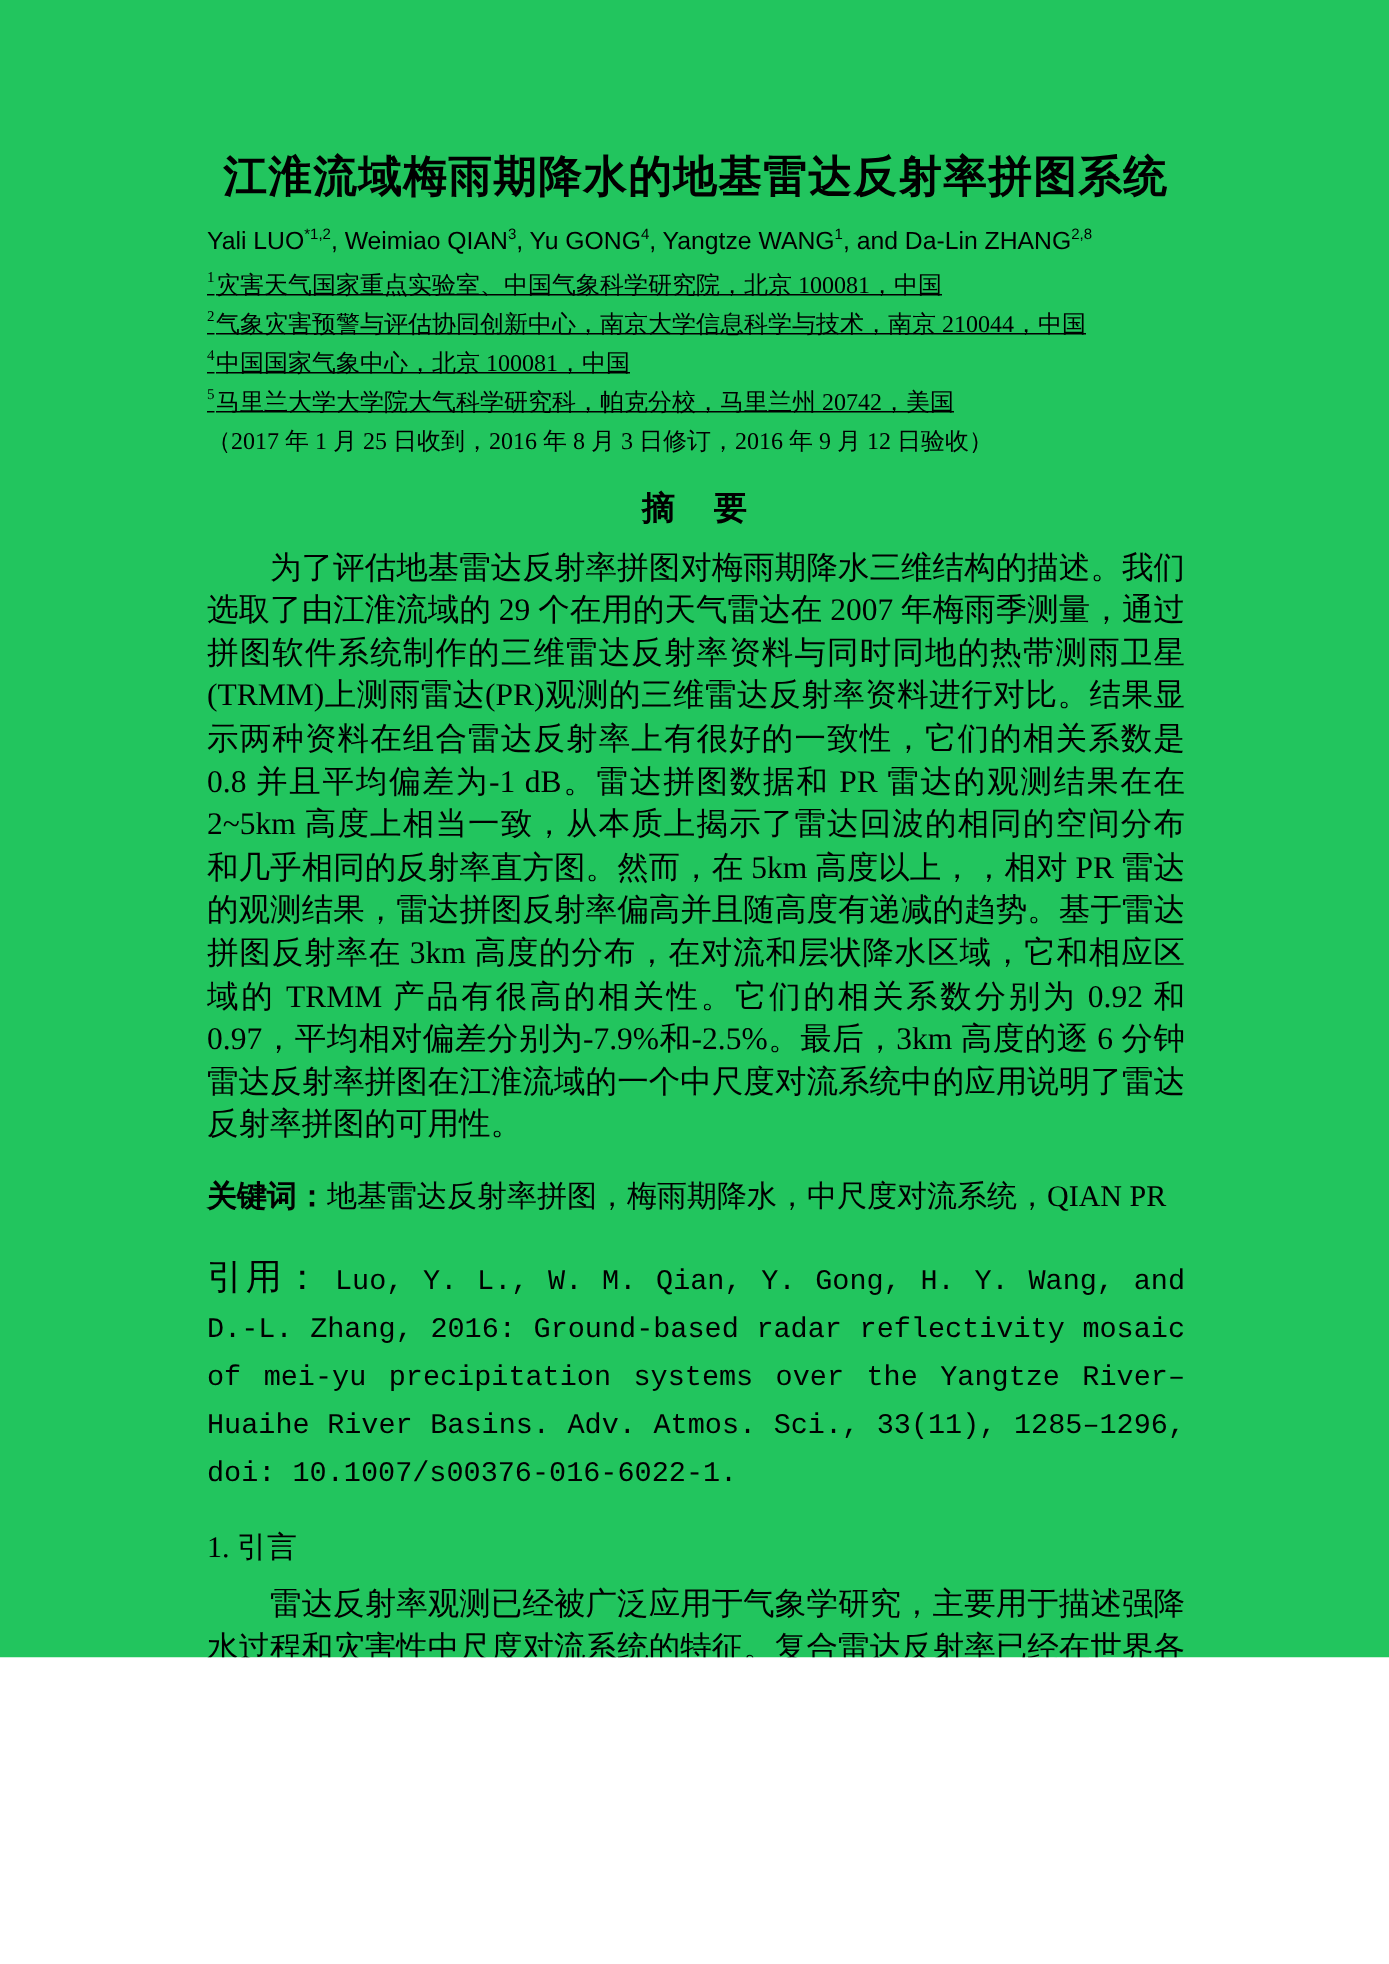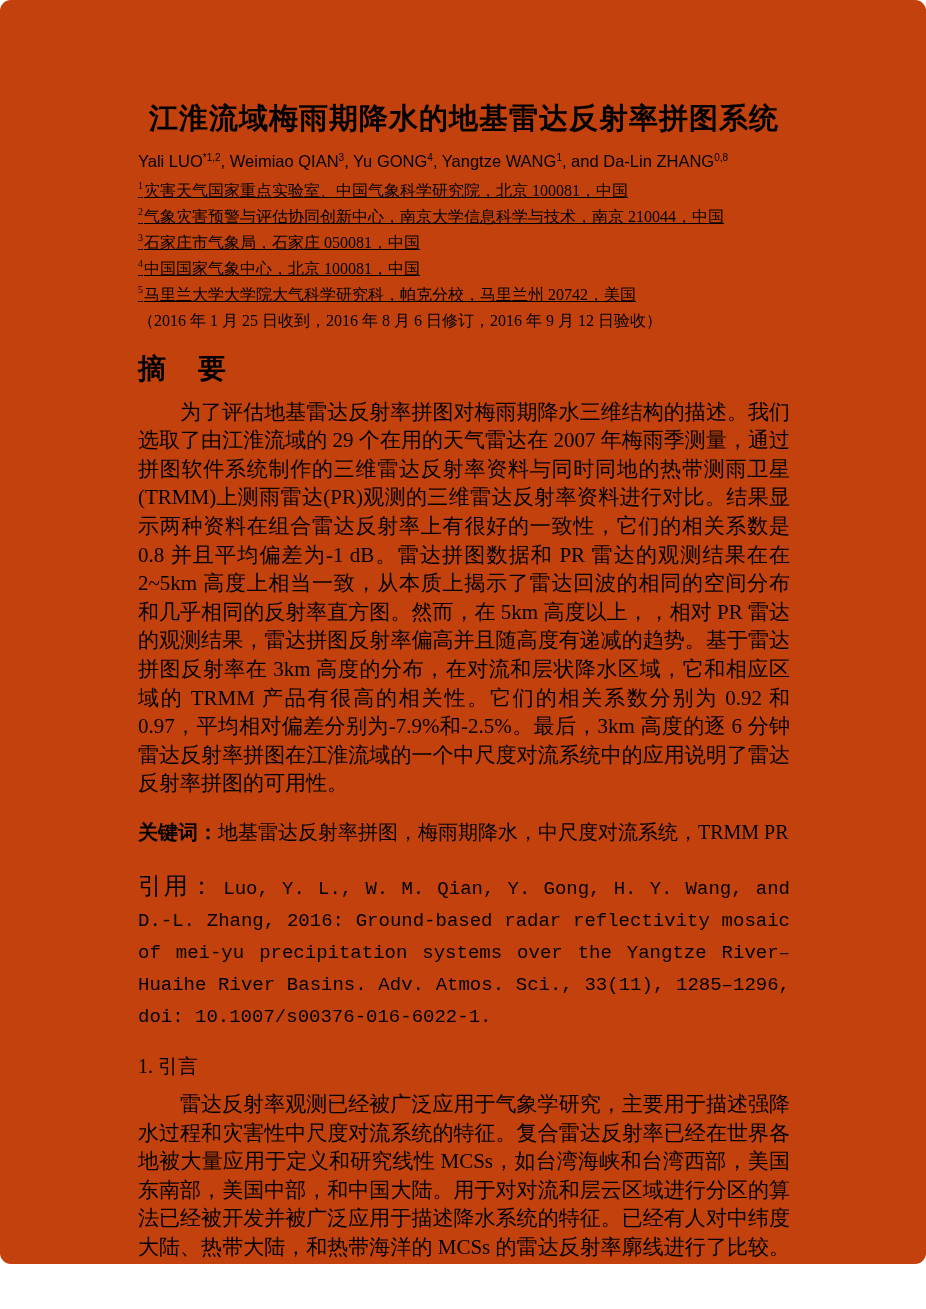--- a/index.html
+++ b/index.html
@@ -3,29 +3,28 @@
 <meta charset="utf-8">
 <style>
   html, body {
     margin: 0;
     padding: 0;
     background: #ffffff;
   }
   .page {
     position: relative;
     width: 926px;
-    height: 1264px;
+    height: 1105px;
     margin: 0 auto;
-    background: #c2410c;
+    background: #22c55e;
     color: #000000;
     box-sizing: border-box;
     padding: 100px 136px 0 138px;
     font-family: "Liberation Serif", "DejaVu Serif", serif;
     overflow: hidden;
-    border-radius: 11px;
   }
   .title {
     font-family: "Liberation Serif", "DejaVu Serif", serif;
     font-size: 29px;
     font-weight: bold;
     text-align: center;
     line-height: 1.3;
     margin: 0 0 12px 0;
     letter-spacing: 1px;
   }
@@ -51,23 +50,23 @@
   .aff sup {
     font-size: 10px;
     line-height: 0;
     margin-right: 1px;
   }
   .dates {
     font-size: 16px;
     line-height: 26px;
   }
   .abstract-heading {
-    font-size: 28px;
+    font-size: 22px;
     font-weight: bold;
-    text-align: left;
+    text-align: center;
     margin: 16px 0 10px 0;
     letter-spacing: 2px;
   }
   .abstract-body {
     font-size: 21px;
     line-height: 28.6px;
     text-align: justify;
     text-indent: 2em;
     margin: 0;
   }
@@ -105,37 +104,36 @@
     margin: 0;
   }
 </style>
 </head>
 <body>
 
 <div class="page">
 
   <h1 class="title">江淮流域梅雨期降水的地基雷达反射率拼图系统</h1>
 
-  <div class="authors"><span>Yali LUO</span><sup>*1,2</sup><span>, Weimiao QIAN</span><sup>3</sup><span>, Yu GONG</span><sup>4</sup><span>, Yangtze WANG</span><sup>1</sup><span>, and Da-Lin ZHANG</span><sup>0,8</sup></div>
+  <div class="authors"><span>Yali LUO</span><sup>*1,2</sup><span>, Weimiao QIAN</span><sup>3</sup><span>, Yu GONG</span><sup>4</sup><span>, Yangtze WANG</span><sup>1</sup><span>, and Da-Lin ZHANG</span><sup>2,8</sup></div>
 
   <div class="affiliations">
     <div class="aff"><sup>1</sup><span>灾害天气国家重点实验室、中国气象科学研究院，北京 100081，中国</span></div>
     <div class="aff"><sup>2</sup><span>气象灾害预警与评估协同创新中心，南京大学信息科学与技术，南京 210044，中国</span></div>
-    <div class="aff"><sup>3</sup><span>石家庄市气象局，石家庄 050081，中国</span></div>
     <div class="aff"><sup>4</sup><span>中国国家气象中心，北京 100081，中国</span></div>
     <div class="aff"><sup>5</sup><span>马里兰大学大学院大气科学研究科，帕克分校，马里兰州 20742，美国</span></div>
   </div>
 
-  <div class="dates">（2016 年 1 月 25 日收到，2016 年 8 月 6 日修订，2016 年 9 月 12 日验收）</div>
+  <div class="dates">（2017 年 1 月 25 日收到，2016 年 8 月 3 日修订，2016 年 9 月 12 日验收）</div>
 
   <h2 class="abstract-heading">摘　要</h2>
 
   <p class="abstract-body">为了评估地基雷达反射率拼图对梅雨期降水三维结构的描述。我们选取了由江淮流域的 29 个在用的天气雷达在 2007 年梅雨季测量，通过拼图软件系统制作的三维雷达反射率资料与同时同地的热带测雨卫星(TRMM)上测雨雷达(PR)观测的三维雷达反射率资料进行对比。结果显示两种资料在组合雷达反射率上有很好的一致性，它们的相关系数是 0.8 并且平均偏差为-1 dB。雷达拼图数据和 PR 雷达的观测结果在在 2~5km 高度上相当一致，从本质上揭示了雷达回波的相同的空间分布和几乎相同的反射率直方图。然而，在 5km 高度以上，，相对 PR 雷达的观测结果，雷达拼图反射率偏高并且随高度有递减的趋势。基于雷达拼图反射率在 3km 高度的分布，在对流和层状降水区域，它和相应区域的 TRMM 产品有很高的相关性。它们的相关系数分别为 0.92 和 0.97，平均相对偏差分别为-7.9%和-2.5%。最后，3km 高度的逐 6 分钟雷达反射率拼图在江淮流域的一个中尺度对流系统中的应用说明了雷达反射率拼图的可用性。</p>
 
-  <p class="keywords"><span class="kw-label">关键词：</span><span>地基雷达反射率拼图，梅雨期降水，中尺度对流系统，TRMM PR</span></p>
+  <p class="keywords"><span class="kw-label">关键词：</span><span>地基雷达反射率拼图，梅雨期降水，中尺度对流系统，QIAN PR</span></p>
 
   <p class="citation"><span class="cite-label">引用：</span><span>Luo, Y. L., W. M. Qian, Y. Gong, H. Y. Wang, and D.-L. Zhang, 2016: Ground-based radar reflectivity mosaic of mei-yu precipitation systems over the Yangtze River–Huaihe River Basins. Adv. Atmos. Sci., 33(11), 1285–1296, doi: 10.1007/s00376-016-6022-1.</span></p>
 
   <h2 class="section-heading">1. 引言</h2>
 
   <p class="body-para">雷达反射率观测已经被广泛应用于气象学研究，主要用于描述强降水过程和灾害性中尺度对流系统的特征。复合雷达反射率已经在世界各地被大量应用于定义和研究线性 MCSs，如台湾海峡和台湾西部，美国东南部，美国中部，和中国大陆。用于对对流和层云区域进行分区的算法已经被开发并被广泛应用于描述降水系统的特征。已经有人对中纬度大陆、热带大陆，和热带海洋的 MCSs 的雷达反射率廓线进行了比较。在三类 MCS 的 VPPR 特征之间有大量的差异一被发现，这些差异是与 MCSs 的上升气流的强度与风暴放电有关的。TRMM PR 的反射率也被用来检查在喜马拉雅地区夏季季风对流的三维结构及其总的变化。此外，30 dBz 的最大高度，在 6 公里海拔高度的最大反射率(ASL)，和基于 TRMM 观测的 VPPR，已经被分析并用于研究东亚季风降水系统的中尺度特征。这些研究为 MCS 业务预报提供了宝贵的指导意义。</p>
 
 </div>
 
 </body></html>

